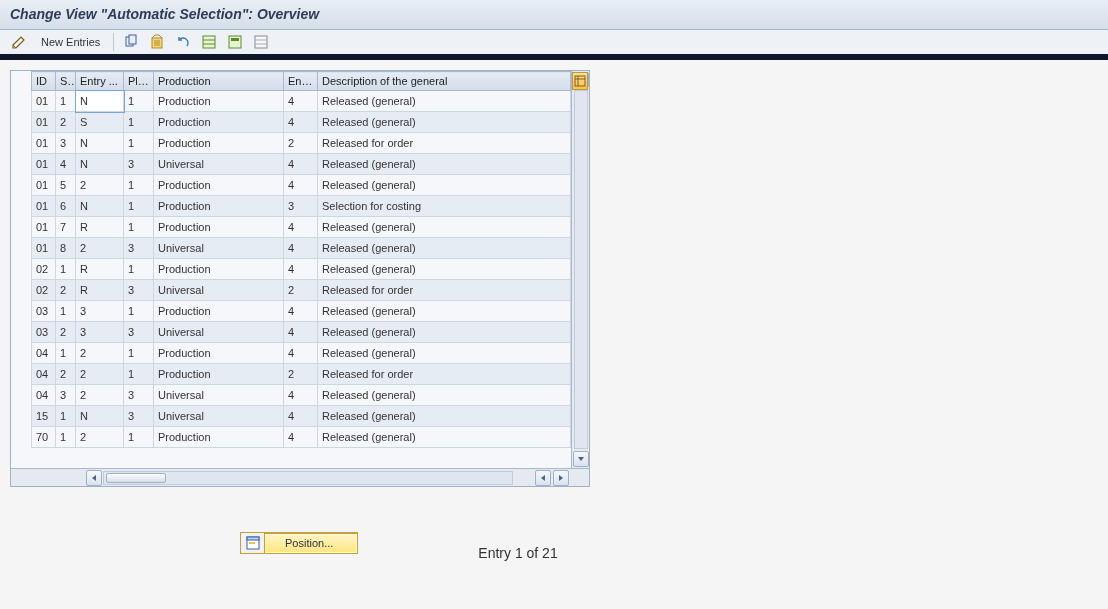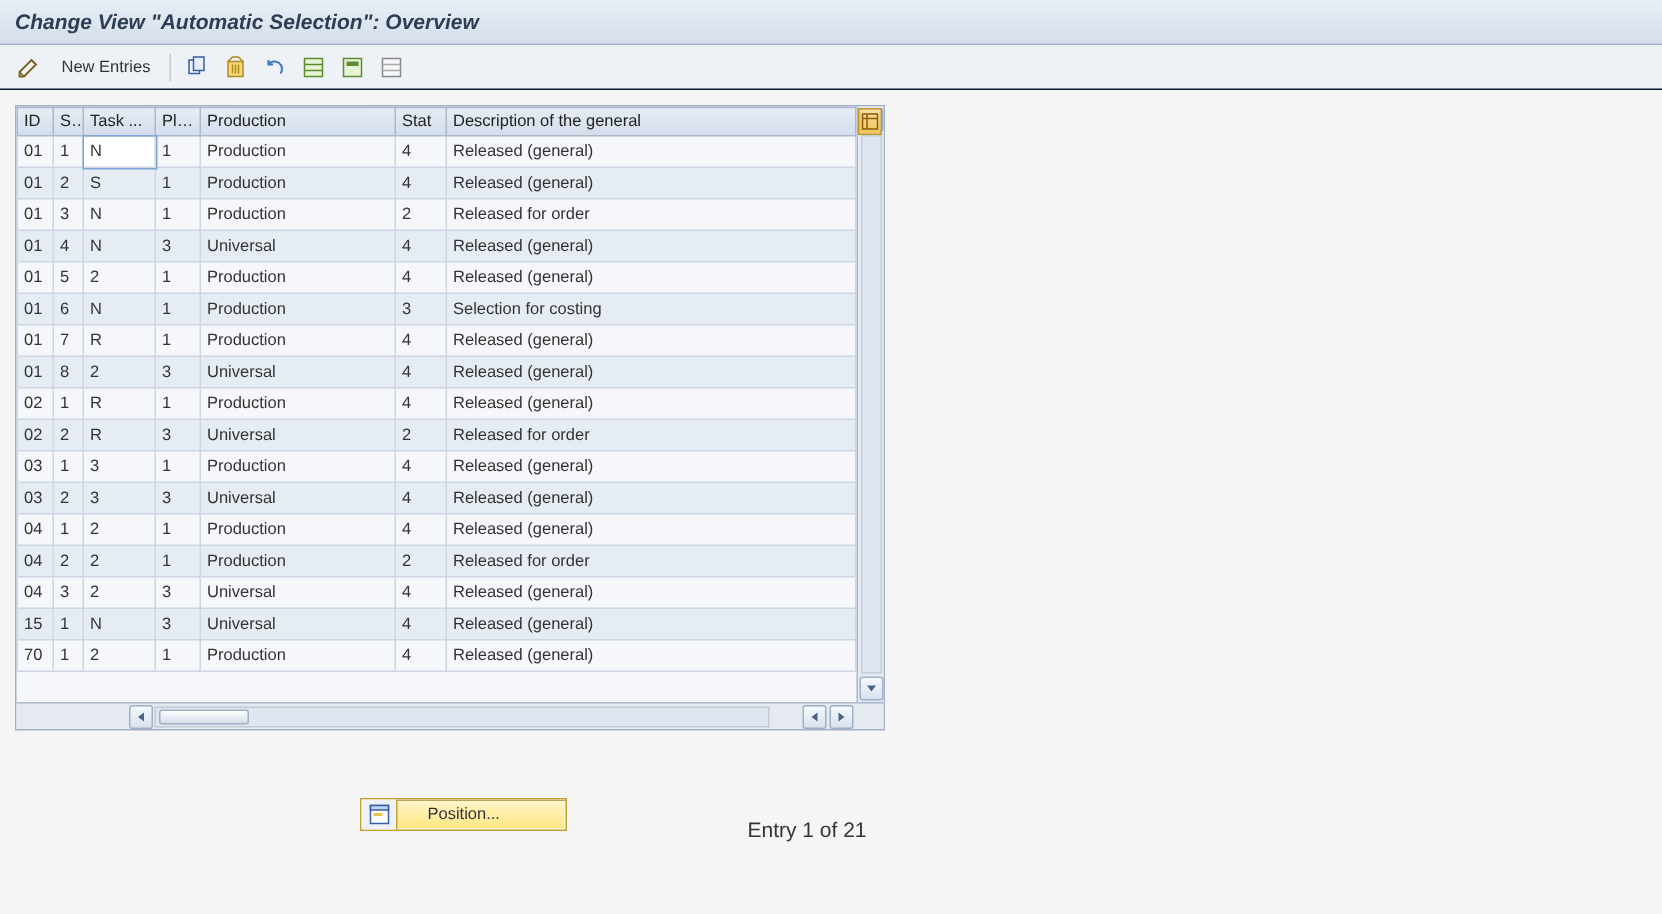--- a/index.html
+++ b/index.html
@@ -19,21 +19,21 @@
       padding: 6px 10px;
     }
     .title-bar h1 {
       font-size: 14px;
       font-style: italic;
       font-weight: bold;
       color: #2d3d55;
     }
     .toolbar {
       background: #eef2f7;
-      border-bottom: 1px solid #0f172a;
+      border-bottom: 6px solid #0f172a;
       height: 30px;
       display: flex;
       align-items: center;
       padding: 0 8px;
       gap: 4px;
       position: relative;
     }
     .toolbar .sep {
       width: 1px;
       height: 18px;
@@ -75,20 +75,21 @@
     }
     .table-wrap {
       width: 580px;
       border: 1px solid #9fb0c7;
       background: #f5f7fa;
       position: relative;
     }
     .table-inner {
       height: 397px;
       display: flex;
+      padding-left: 20px;
     }
     .table-scroll { flex: 1; overflow: hidden; }
     table {
       border-collapse: collapse;
       width: 100%;
       table-layout: fixed;
     }
     thead th {
       background: linear-gradient(#e5ecf4, #d3ddea);
       border: 1px solid #aab8cc;
@@ -172,21 +173,21 @@
       cursor: pointer;
       box-shadow: 1px 1px 0 #bba25a inset, -1px -1px 0 #fff9dc inset;
     }
     .position-btn .pic {
       width: 24px; height: 20px;
       display:flex; align-items:center; justify-content:center;
       border-right: 1px solid #c4a030;
       background: #eef2f7;
     }
     .position-btn .lbl {
-      padding: 0 44px 0 20px;
+      padding: 0 24px 0 20px;
       font-size: 11px;
     }
     .entry-status { font-size: 14px; color: #333; margin-top: 20px; }
     .cell-input {
       background: #fff !important;
       outline: 1px solid #7fa5d6;
     }
   </style>
 </head>
 <body>
@@ -266,24 +267,24 @@
               <col class="col-task">
               <col class="col-pla">
               <col class="col-desc">
               <col class="col-stat">
               <col class="col-stdesc">
           </colgroup>
           <thead>
             <tr>
               <th>ID</th>
               <th>SP</th>
-              <th>Task ...</th>
+              <th>Entry ...</th>
               <th>Pla...</th>
               <th>Production</th>
-              <th>Stat</th>
+              <th>Entry</th>
               <th>Description of the general</th>
             </tr>
           </thead>
           <tbody id="tbody">
               <tr>
                 <td>01</td>
                 <td>1</td>
                 <td class="cell-input">N</td>
                 <td>1</td>
                 <td>Production</td>

